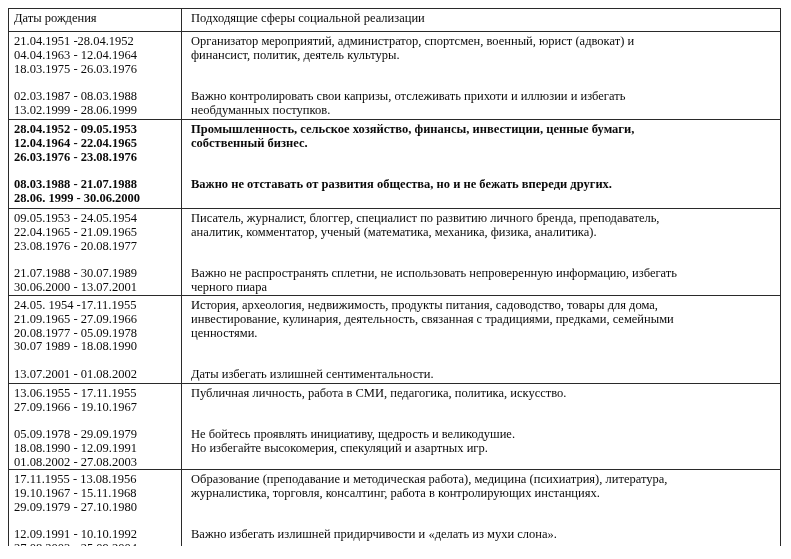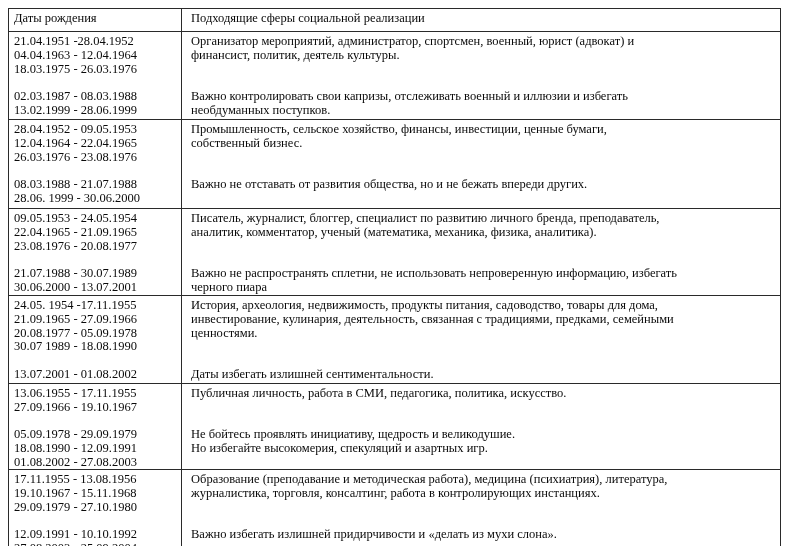--- a/index.html
+++ b/index.html
@@ -22,21 +22,21 @@
     width: 173px; flex: 0 0 173px;
     border-right: 1px solid #2a2a2a;
     padding: 3px 4px 0 5px;
     white-space: nowrap;
   }
   .c-spheres { flex: 1 1 auto; padding: 3px 6px 0 9px; white-space: nowrap; }
   .t-header .c-dates, .t-header .c-spheres { padding-top: 3px; }
   .ln { height: 13.8px; line-height: 13.8px; }
   
   #tbody .t-row:nth-child(1) { height: 88px; }
-  #tbody .t-row:nth-child(2) { height: 89px; }
+  #tbody .t-row:nth-child(2) { height: 89px; font-weight: bold; }
   #tbody .t-row:nth-child(3) { height: 87px; }
   #tbody .t-row:nth-child(4) { height: 88px; }
   #tbody .t-row:nth-child(5) { height: 86px; }
   #tbody .t-row:nth-child(6) { height: 85px; }
   .t-partial { height: 20px; }
 </style>
 </head>
 <body>
 
 <div class="page">
@@ -57,21 +57,21 @@
             <div class="ln">18.03.1975 - 26.03.1976</div>
             <div class="ln"></div>
             <div class="ln">02.03.1987 - 08.03.1988</div>
             <div class="ln">13.02.1999 - 28.06.1999</div>
           </div>
           <div class="cell c-spheres">
             <div class="ln">Организатор мероприятий, администратор, спортсмен, военный, юрист (адвокат) и</div>
             <div class="ln">финансист, политик, деятель культуры.</div>
             <div class="ln"></div>
             <div class="ln"></div>
-            <div class="ln">Важно контролировать свои капризы, отслеживать военный и иллюзии и избегать</div>
+            <div class="ln">Важно контролировать свои капризы, отслеживать прихоти и иллюзии и избегать</div>
             <div class="ln">необдуманных поступков.</div>
           </div>
         </div>
         <div class="t-row">
           <div class="cell c-dates">
             <div class="ln">28.04.1952 - 09.05.1953</div>
             <div class="ln">12.04.1964 - 22.04.1965</div>
             <div class="ln">26.03.1976 - 23.08.1976</div>
             <div class="ln"></div>
             <div class="ln">08.03.1988 - 21.07.1988</div>

